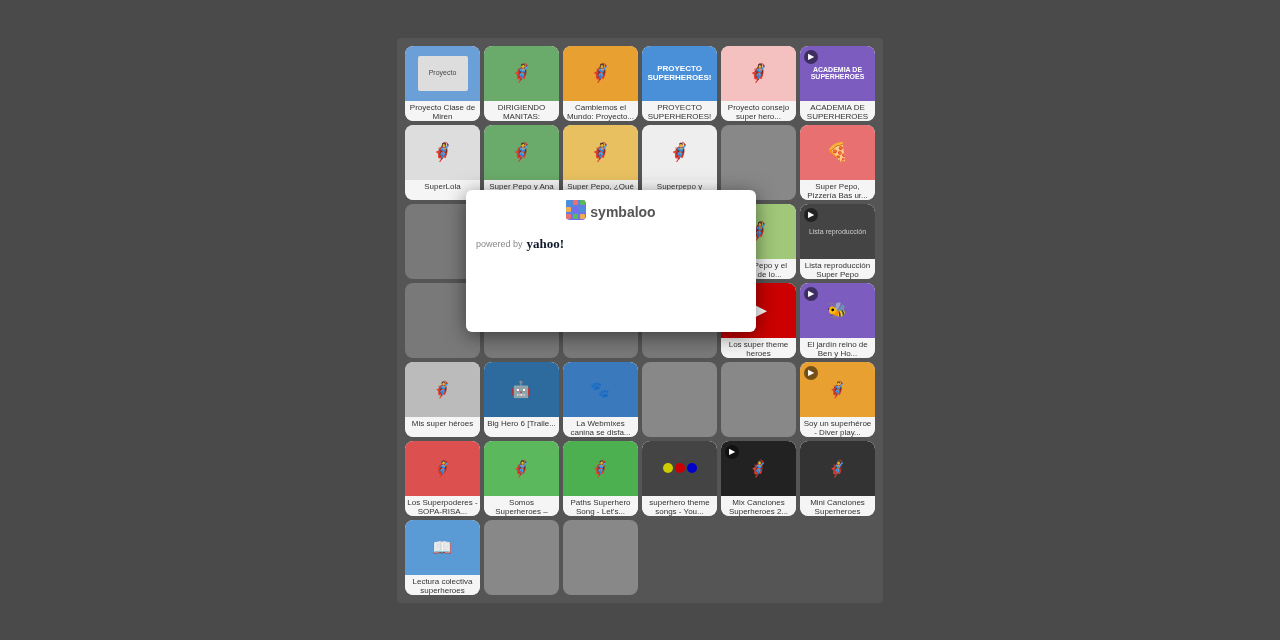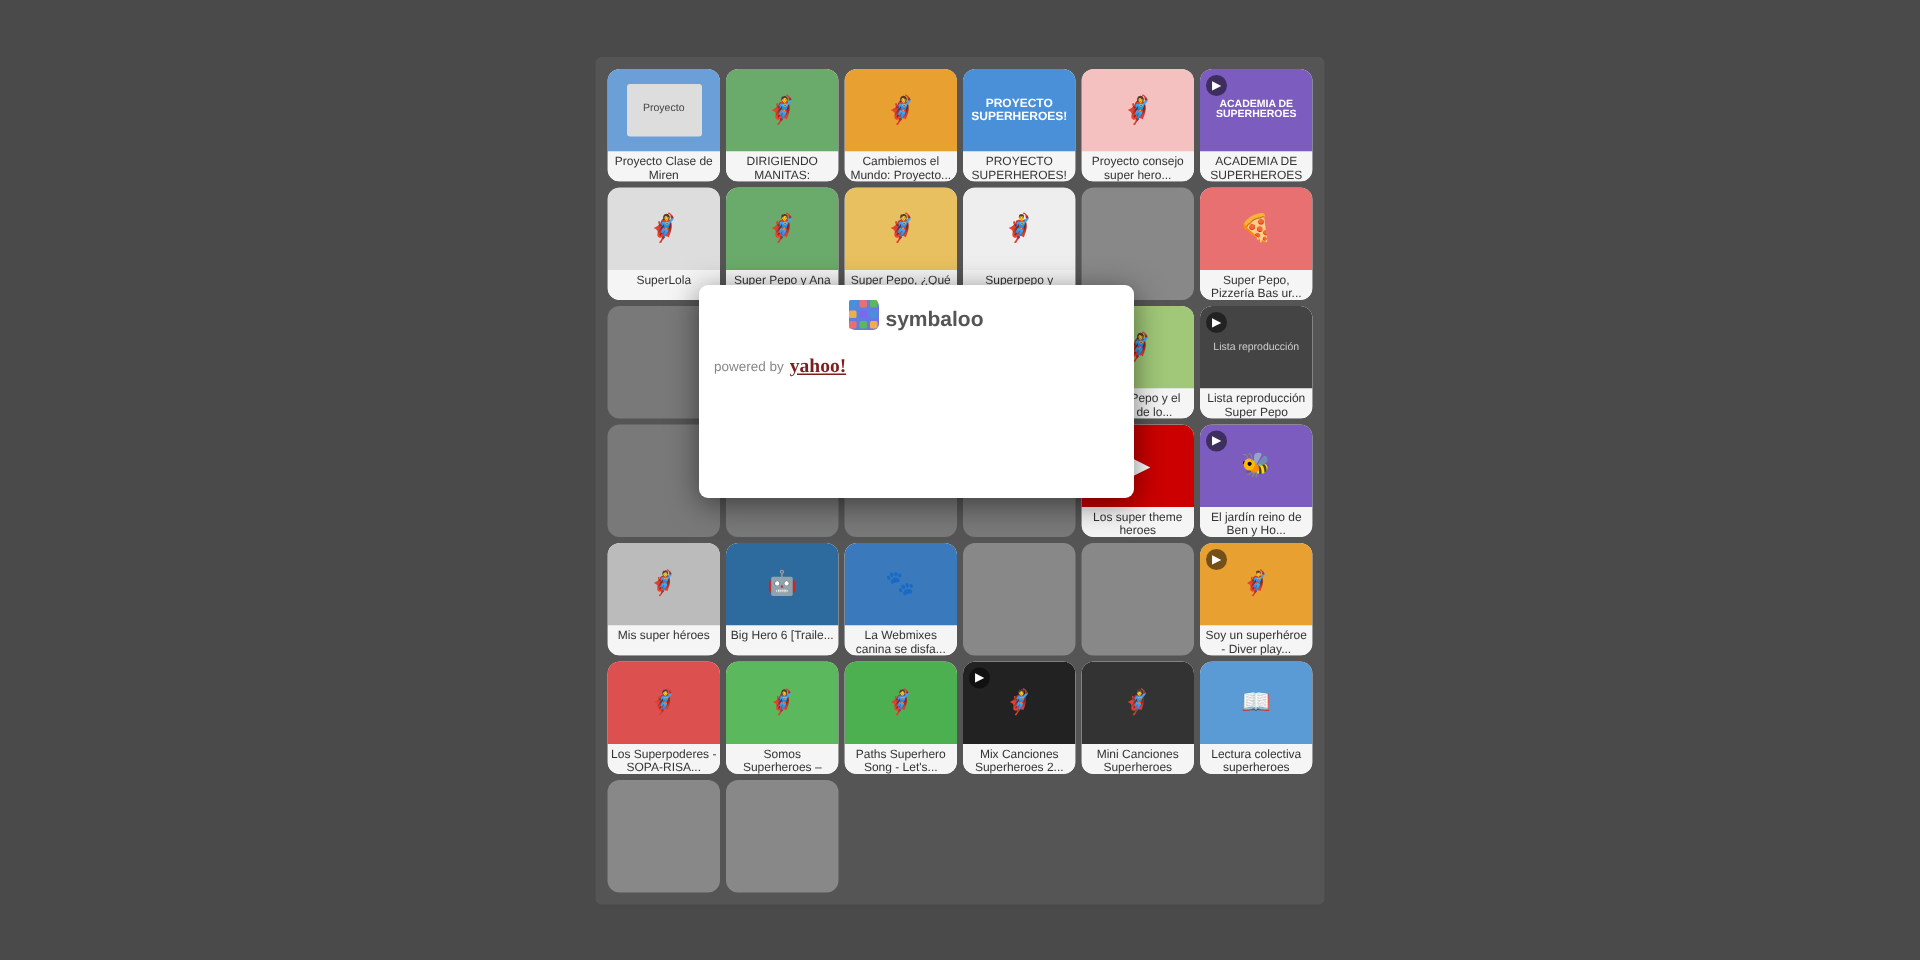--- a/index.html
+++ b/index.html
@@ -166,23 +166,22 @@
       display: flex;
       align-items: center;
       gap: 4px;
       font-size: 9px;
       color: #888;
       align-self: flex-start;
     }
     .yahoo-logo {
       font-size: 13px;
       font-weight: bold;
-      color: #7f1d1d;
+      color: #0f172a;
       font-family: Georgia, serif;
-      text-decoration: underline;
     }
 
     
     .thumb-blue { background: #5b9bd5; }
     .play-icon {
       position: absolute;
       top: 4px;
       left: 4px;
       background: rgba(0,0,0,0.5);
       color: white;
@@ -414,20 +413,30 @@
 
     <div class="tile">
       <div class="tile-inner">
         <div class="tile-thumb" style="background:#4caf50; display:flex; align-items:center; justify-content:center;">
           <div style="font-size:16px;">🦸</div>
         </div>
         <div class="tile-label">Paths Superhero Song - Let's...</div>
       </div>
     </div>
 
+    <div class="tile">
+      <div class="tile-inner">
+        <div class="tile-thumb" style="background:#444; display:flex; align-items:center; justify-content:center; gap:2px;">
+          <div style="width:10px;height:10px;background:#cc0;border-radius:50%;"></div>
+          <div style="width:10px;height:10px;background:#c00;border-radius:50%;"></div>
+          <div style="width:10px;height:10px;background:#00c;border-radius:50%;"></div>
+        </div>
+        <div class="tile-label">superhero theme songs - You...</div>
+      </div>
+    </div>
 
 
     <div class="tile">
       <div class="tile-inner" style="position:relative;">
         <div class="play-icon">▶</div>
         <div class="tile-thumb" style="background:#222; display:flex; align-items:center; justify-content:center;">
           <div style="font-size:16px;">🦸</div>
         </div>
         <div class="tile-label">Mix Canciones Superheroes 2...</div>
       </div>

